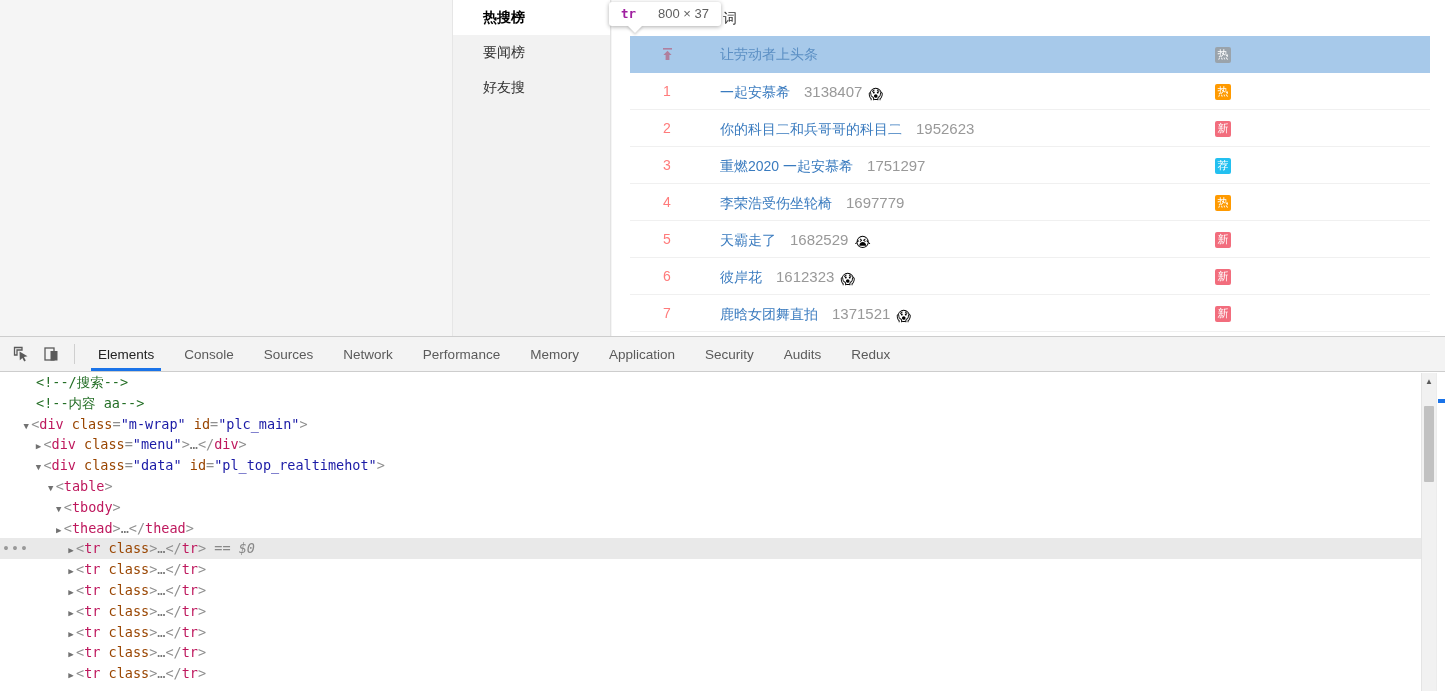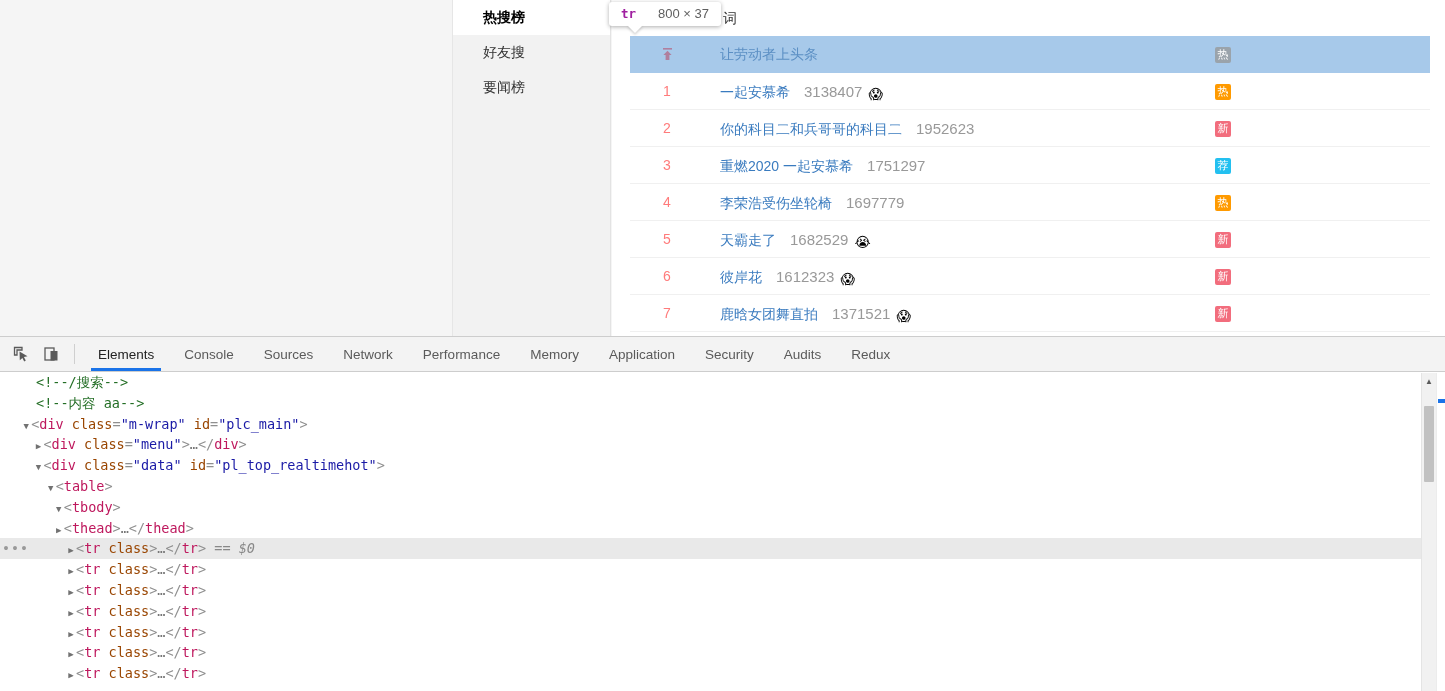--- a/index.html
+++ b/index.html
@@ -306,22 +306,22 @@
 </style>
 </head>
 <body>
 
 <div id="page-viewport">
 
   <div class="page-gutter-left"></div>
 
   <div class="side-menu" id="side-menu">
       <div class="side-menu-item active"><span>热搜榜</span></div>
+      <div class="side-menu-item"><span>要闻榜</span></div>
       <div class="side-menu-item"><span>好友搜</span></div>
-      <div class="side-menu-item"><span>要闻榜</span></div>
     </div>
 
   <div class="data-panel">
     <div class="hot-table">
       <div class="hot-thead">
         <span class="th-word">词</span>
       </div>
       <div id="hot-rows">
           <div class="hot-row highlight">
             <div class="cell-rank-icon">

